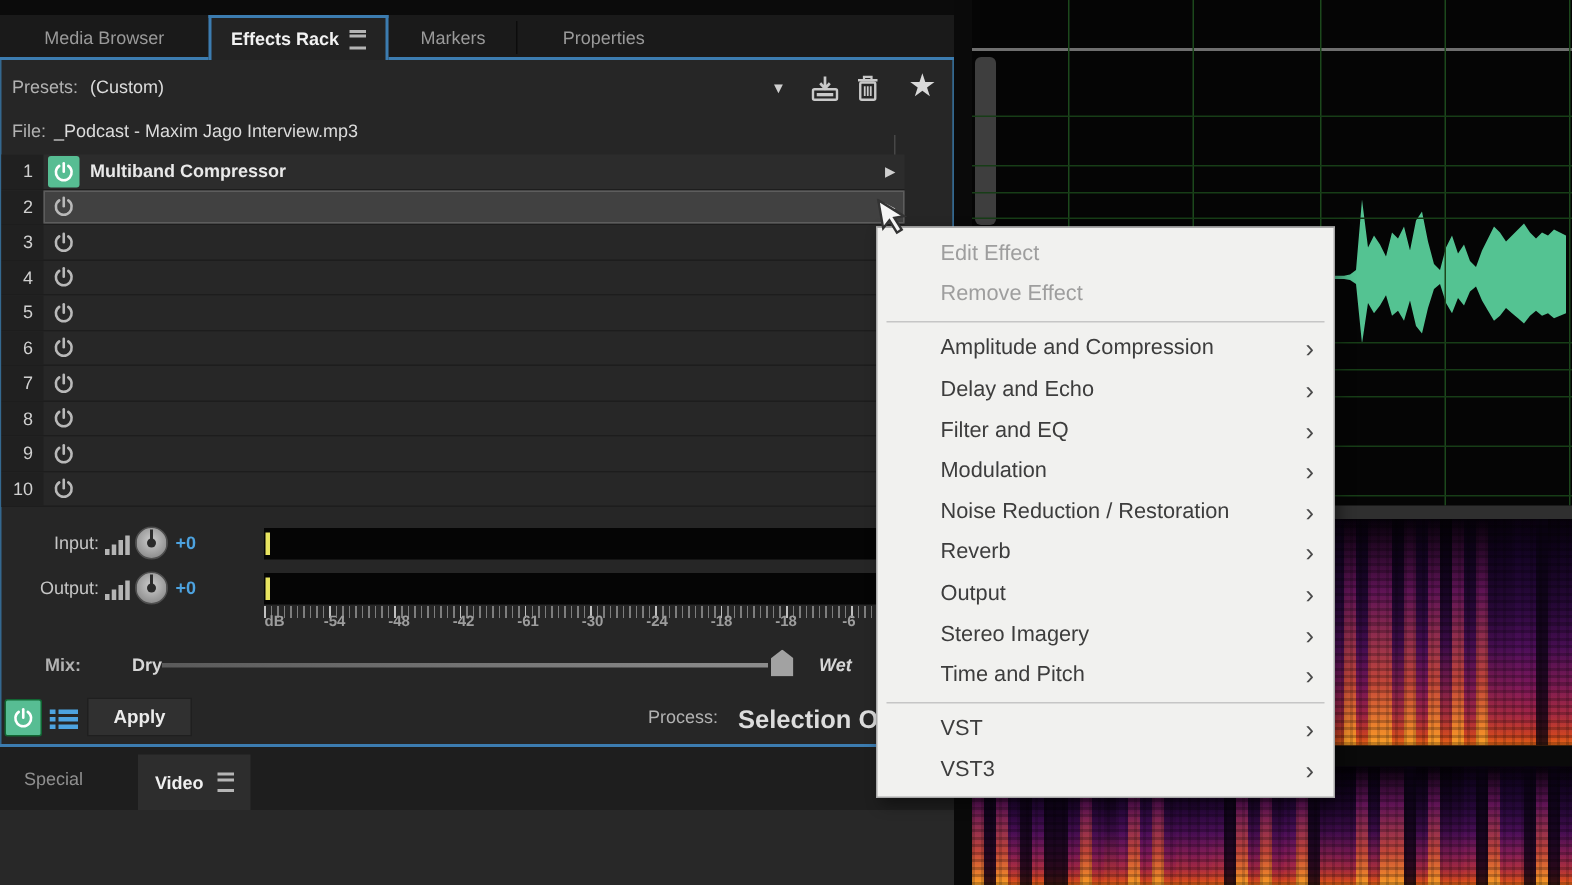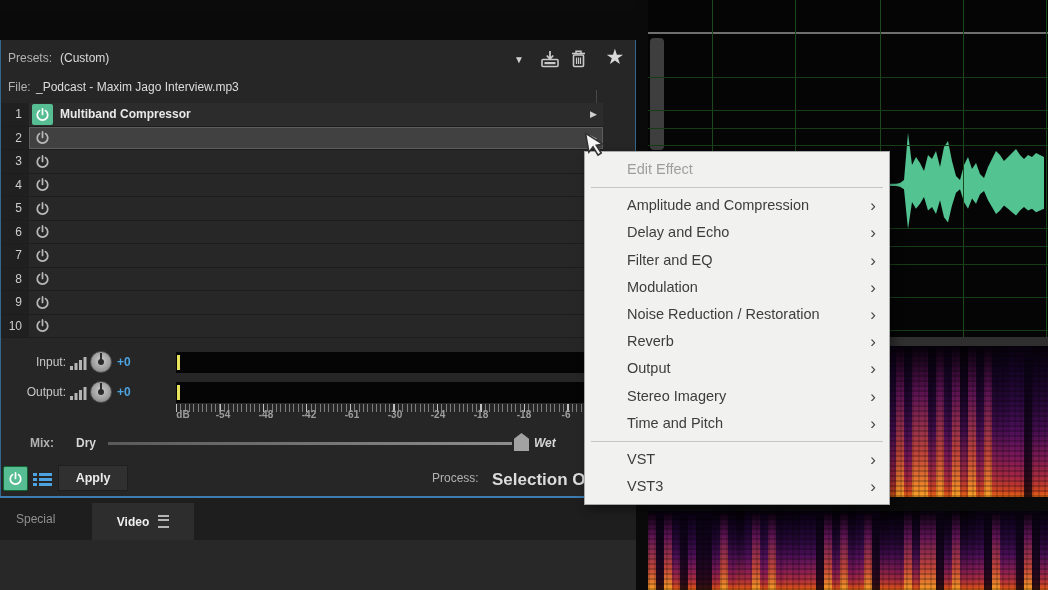--- a/index.html
+++ b/index.html
@@ -61,32 +61,32 @@
     background:
       repeating-linear-gradient(90deg,#c0c0c0 0 1px,transparent 1px 43.5px),
       repeating-linear-gradient(90deg,#7d7d7d 0 1px,transparent 1px 4.35px);}
   .ruler-label{position:absolute;top:409px;transform:translateX(-50%);
                color:#9d9d9d;font-size:10px;font-weight:bold;}
 
   
   #mix-track{left:108px;top:442px;width:404px;height:3px;background:linear-gradient(90deg,#5a5a5a,#8d8d8d);}
   #mix-handle{left:514px;top:433px;width:15px;height:18px;background:#a2a2a2;
               clip-path:polygon(50% 0,100% 32%,100% 100%,0 100%,0 32%);}
-  .mix-word{position:absolute;top:436px;color:#d6d6d6;font-size:12px;font-weight:bold;}
+  .mix-word{position:absolute;top:436px;color:#d6d6d6;font-size:12px;font-weight:bold;margin-left:12px;}
 
   
   #footer-power{left:3px;top:466px;width:25px;height:25px;background:var(--power-green);
                 display:flex;align-items:center;justify-content:center;border-radius:2px;border:1px solid #163; box-sizing:border-box;}
   #apply-btn{left:58px;top:465px;width:70px;height:26px;background:#303030;border:1px solid #1f1f1f;
              color:#ececec;font-size:12.5px;font-weight:bold;display:flex;align-items:center;justify-content:center;box-sizing:border-box;}
   #blue-bottom{left:0;top:496px;width:636px;height:2px;background:#3c7cb0;}
 
   
   #bottom-panel{left:0;top:498px;width:636px;height:92px;background:#1e1e1e;}
-  #video-tab{left:92px;top:503px;width:102px;height:37px;background:#2d2d2d;
+  #video-tab{left:92px;top:503px;width:75px;height:37px;background:#2d2d2d;
              display:flex;align-items:center;justify-content:center;gap:9px;
              color:#f0f0f0;font-size:12px;font-weight:bold;}
   #bottom-content{left:0;top:540px;width:636px;height:50px;background:#282828;}
 
   
   #divider-col{left:636px;top:0;width:12px;height:590px;background:#0a0a0a;}
   #divider-blue{left:635px;top:40px;width:1px;height:458px;background:#34688f;}
   #wave-section{left:648px;top:0;width:400px;height:337px;background:#050505;}
   .vgrid{position:absolute;top:0;width:1px;height:337px;background:#1c481c;}
   .hgrid{position:absolute;left:0;width:400px;height:1px;background:#173d17;}
@@ -113,20 +113,38 @@
   .menu-sep{height:1px;background:#c6c6c6;margin:4px 6px;}
 
   #cursor{left:584px;top:131px;z-index:60;transform:rotate(-10deg);}
 </style>
 </head>
 <body>
 
 <div id="stage">
 
   <div class="abs" id="top-strip"></div>
+  <div class="abs" id="tabbar">
+      <div class="tab" style="left: 0px; width: 139px;">
+        <span>Media Browser</span>
+      </div>
+      <div class="tab active" style="left: 139px; width: 120px;">
+        <span>Effects Rack</span>
+        <span class="burger"></span>
+      </div>
+      <div class="tab" style="left: 259px; width: 86px;">
+        <span>Markers</span>
+      </div>
+      <div class="tab" style="left: 345px; width: 115px;">
+        <span>Properties</span>
+      </div>
+      <div class="tab-sep" style="left: 344px;"></div>
+      <div class="tab-underline" style="left: 0px; width: 139px;"></div>
+      <div class="tab-underline" style="left: 259px; width: 377px;"></div>
+    </div>
 
   <div class="abs" id="panel-body"></div>
 
   <div class="abs" id="presets-row">
     <span class="lbl" style="position:absolute;left:8px;top:9px;">Presets:</span>
     <span class="val" style="position:absolute;left:60px;top:9px;">(Custom)</span>
     <span class="icon-btn" style="left:510px;top:8px;width:18px;height:18px;color:#cfcfcf;font-size:10px;">▼</span>
     <span class="icon-btn" style="left:539px;top:7px;width:22px;height:20px;">
         <svg width="20" height="18" viewBox="0 0 20 18">
           <path d="M10 1v7M6.8 5.5L10 9l3.2-3.5" fill="none" stroke="#c9c9c9" stroke-width="1.8"></path>
@@ -474,20 +492,21 @@
       <div class="spec-col" style="left: 352px; width: 8px; background: linear-gradient(rgba(0, 0, 0, 0.34) 0%, rgba(0, 0, 0, 0.07) 55%, rgba(255, 115, 30, 0.23) 100%);"></div>
       <div class="spec-col" style="left: 360px; width: 8px; background: linear-gradient(rgba(0, 0, 0, 0.31) 0%, rgba(0, 0, 0, 0.06) 55%, rgba(255, 115, 30, 0.26) 100%);"></div>
       <div class="spec-col" style="left: 368px; width: 8px; background: rgba(8, 2, 14, 0.78);"></div>
       <div class="spec-col" style="left: 376px; width: 8px; background: linear-gradient(rgba(0, 0, 0, 0.5) 0%, rgba(190, 40, 120, 0.35) 32%, rgba(255, 110, 25, 0.55) 72%, rgba(255, 175, 45, 0.8) 100%);"></div>
       <div class="spec-col" style="left: 384px; width: 8px; background: rgba(8, 2, 14, 0.78);"></div>
       <div class="spec-col" style="left: 392px; width: 8px; background: linear-gradient(rgba(0, 0, 0, 0.47) 0%, rgba(0, 0, 0, 0.13) 55%, rgba(255, 115, 30, 0.28) 100%);"></div>
     </div>
 
   <div class="abs" id="context-menu">
       <div class="menu-item disabled"><span>Edit Effect</span></div>
+      <div class="menu-item disabled"><span>Remove Effect</span></div>
       <div class="menu-sep"></div>
       <div class="menu-item"><span>Amplitude and Compression</span><span class="menu-arrow">›</span></div>
       <div class="menu-item"><span>Delay and Echo</span><span class="menu-arrow">›</span></div>
       <div class="menu-item"><span>Filter and EQ</span><span class="menu-arrow">›</span></div>
       <div class="menu-item"><span>Modulation</span><span class="menu-arrow">›</span></div>
       <div class="menu-item"><span>Noise Reduction / Restoration</span><span class="menu-arrow">›</span></div>
       <div class="menu-item"><span>Reverb</span><span class="menu-arrow">›</span></div>
       <div class="menu-item"><span>Output</span><span class="menu-arrow">›</span></div>
       <div class="menu-item"><span>Stereo Imagery</span><span class="menu-arrow">›</span></div>
       <div class="menu-item"><span>Time and Pitch</span><span class="menu-arrow">›</span></div>

